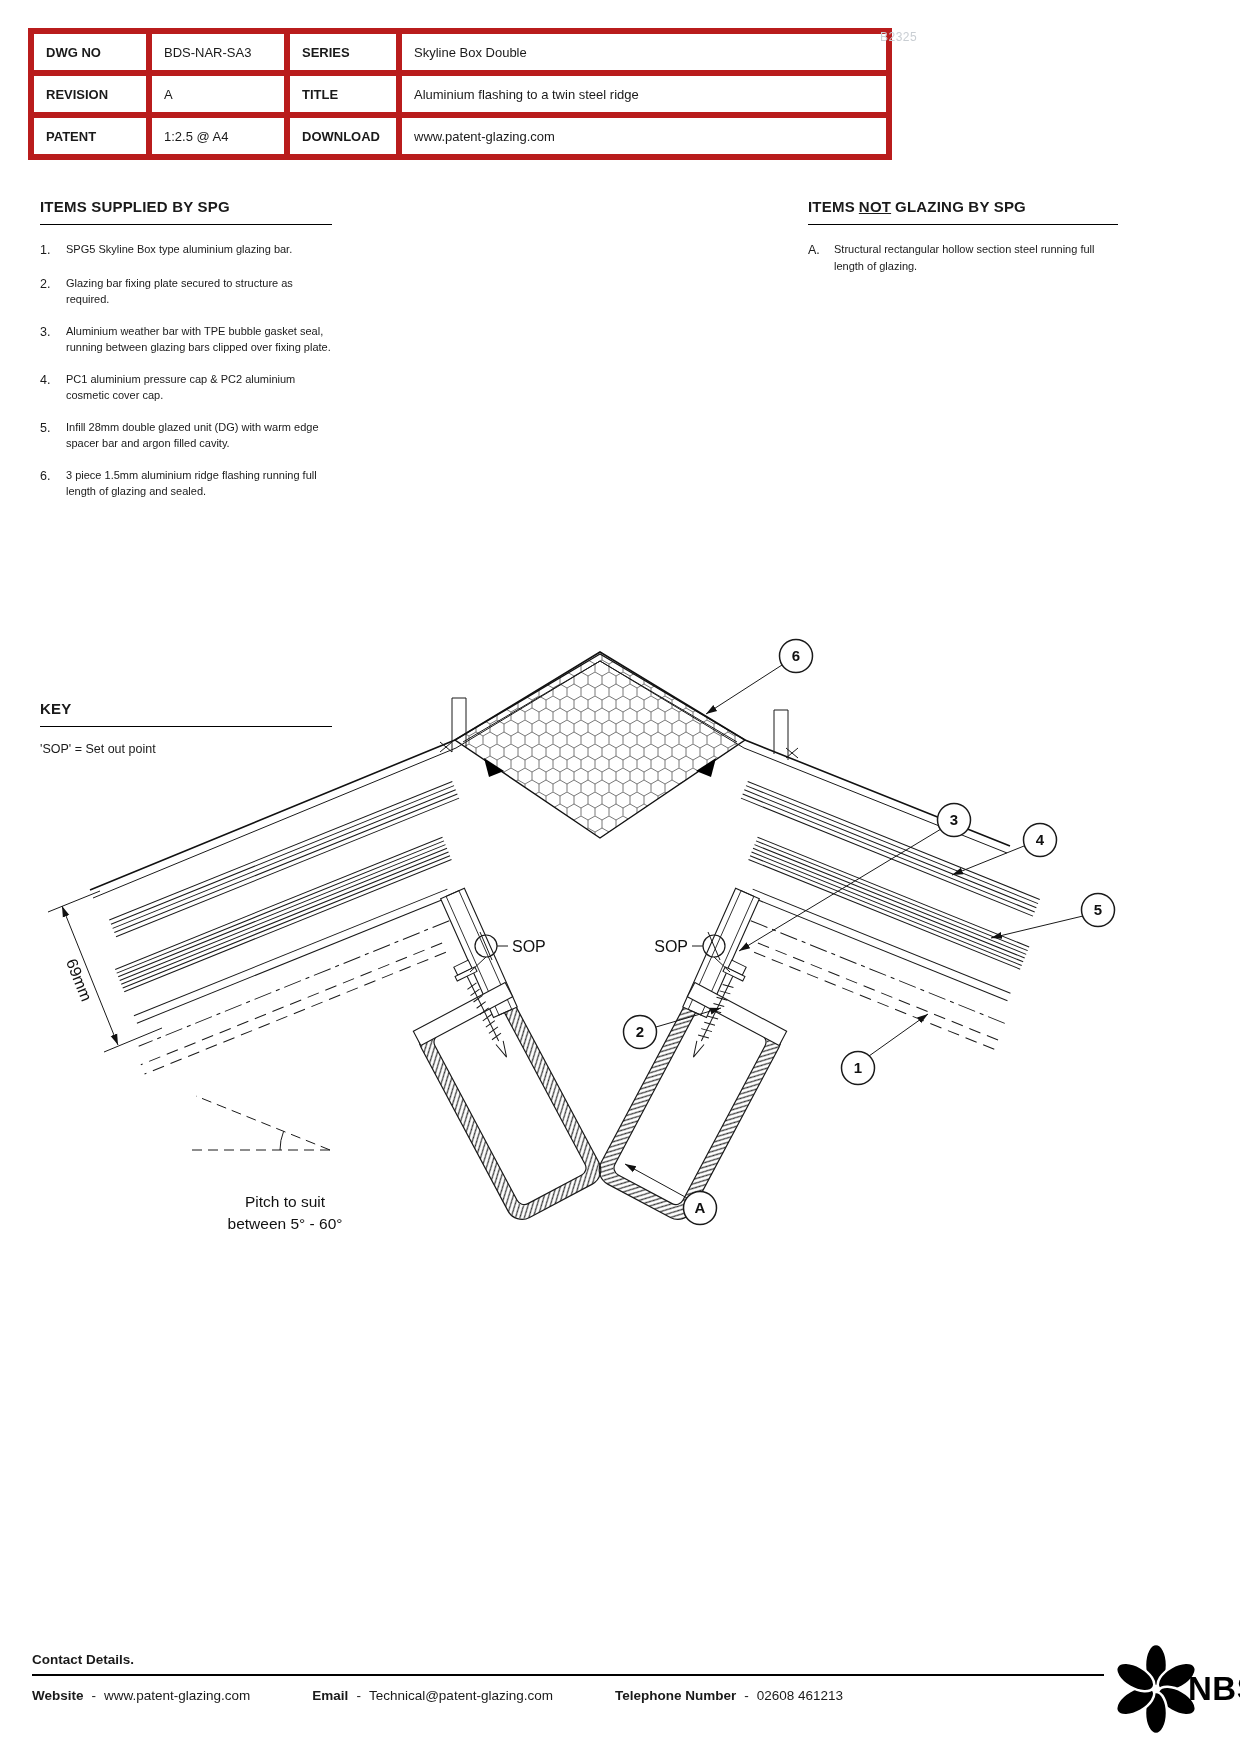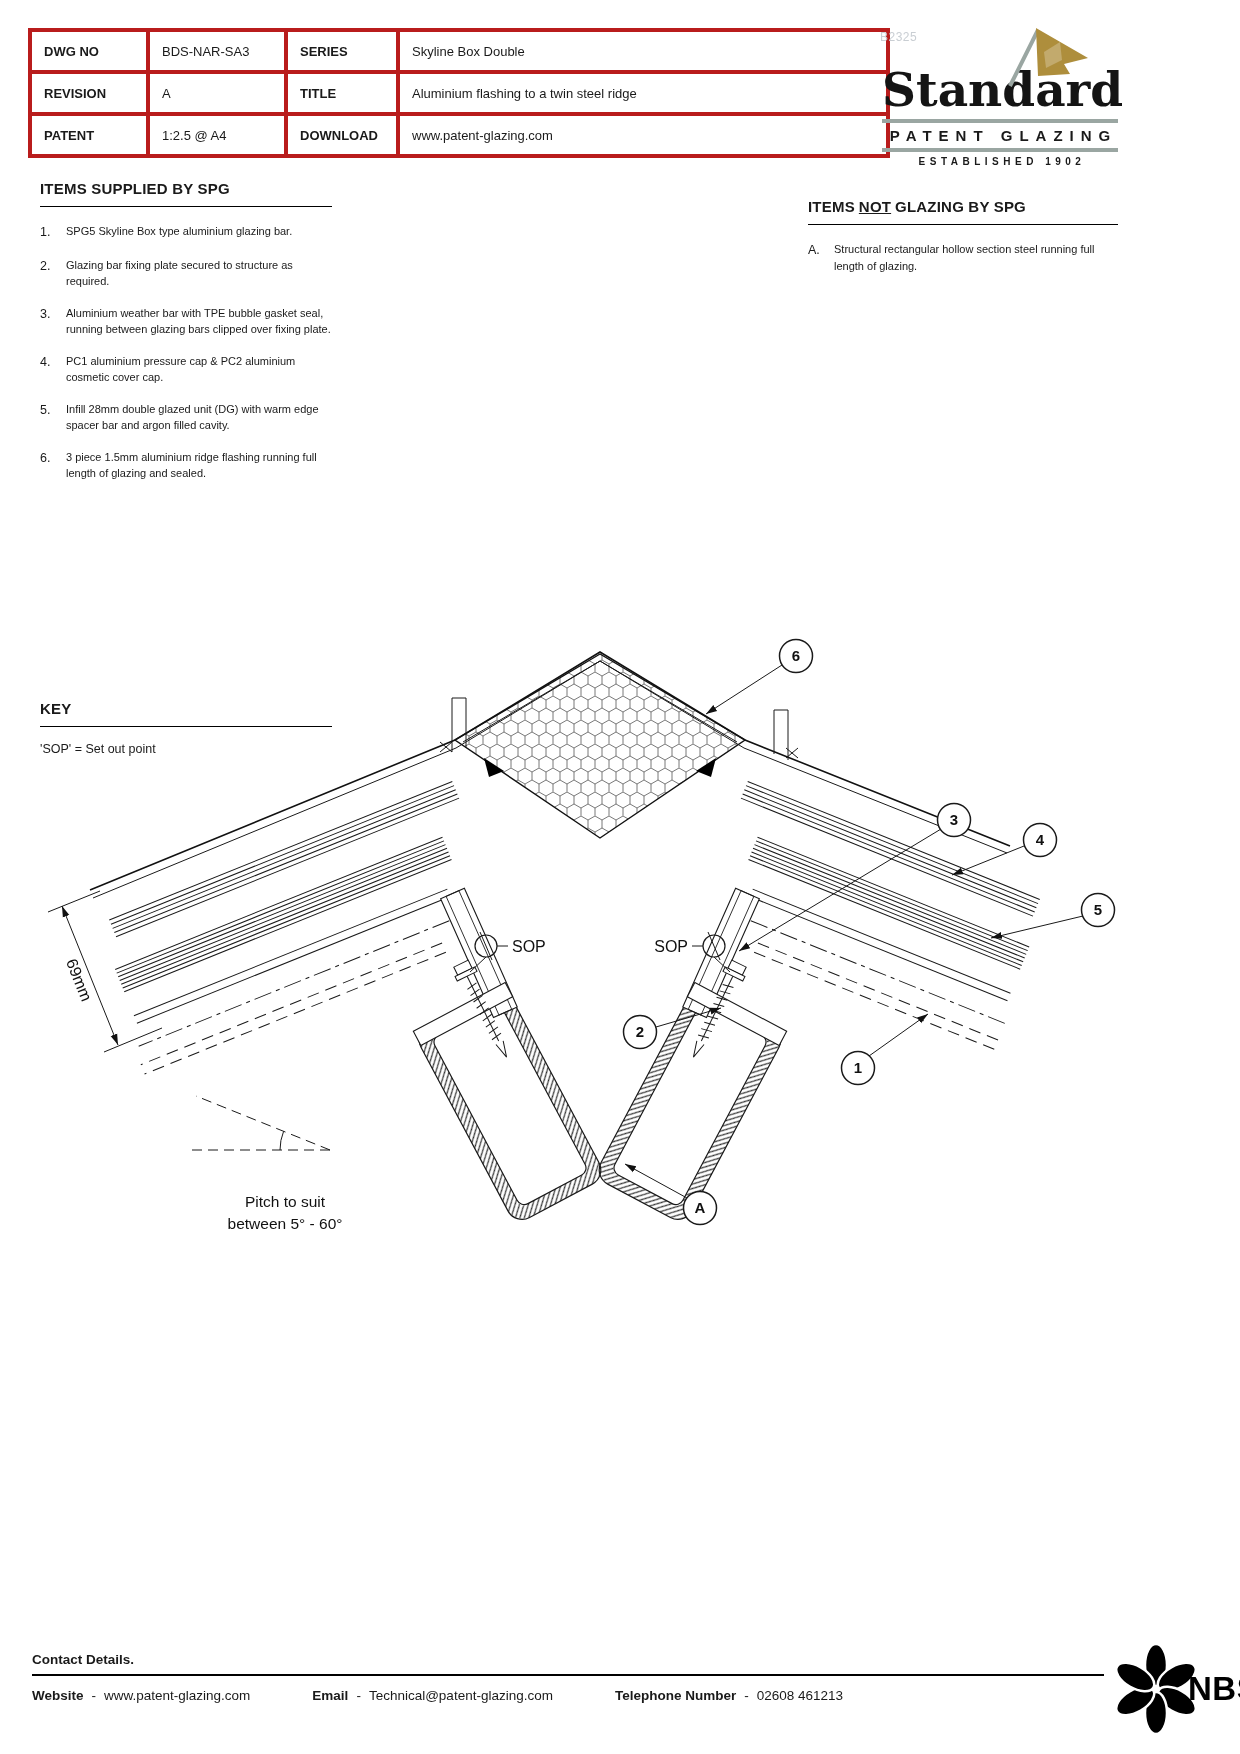--- a/index.html
+++ b/index.html
@@ -2,36 +2,36 @@
 <html><head>
 <meta charset="utf-8">
 <style>
   * { margin:0; padding:0; box-sizing:border-box; }
   html,body { background:#ffffff; }
   body { font-family:"Liberation Sans", sans-serif; color:#1a1a1a; }
   .page { position:relative; width:1240px; height:1754px; background:#fff; overflow:hidden; margin:0 auto; }
 
   
   .tblock { position:absolute; left:28px; top:28px; border-collapse:collapse; table-layout:fixed; width:858px; }
-  .tblock td { border:4px solid #b91c1c; height:42px; padding-left:12px; font-size:13px; vertical-align:middle; }
+  .tblock td { border:6px solid #b91c1c; height:42px; padding-left:12px; font-size:13px; vertical-align:middle; }
   .tblock td.lab { font-weight:bold; }
   .watermark { position:absolute; left:844px; top:30px; font-size:12px; color:#c9ced3; letter-spacing:0.5px;margin-left:36px; }
 
   
   .logo { position:absolute; left:882px; top:26px; width:236px; text-align:center; }
   .logo-flag { position:absolute; left:120px; top:0px; }
   .logo-name { margin-top:40px; font-family:"DejaVu Serif", serif; font-weight:bold; font-size:47px; line-height:1; color:#141414; }
   .logo-rule { height:4px; background:#9aa6a2; margin-top:6px; }
   .logo-rule2 { height:4px; background:#9aa6a2; margin-top:4px; }
   .logo-tag { margin-top:4px; font-size:15px; font-weight:bold; letter-spacing:7px; padding-left:7px; color:#1a1a1a; white-space:nowrap; }
   .logo-est { margin-top:4px; font-size:10px; font-weight:bold; letter-spacing:4.5px; padding-left:4px; color:#1a1a1a; }
 
   
   .sec { position:absolute; width:292px; }
-  .sec-supplied { left:40px; top:180px; }
+  .sec-supplied { left:40px; top:198px; }
   .sec-notsupplied { left:808px; top:198px; width:310px; }
   .sec h2 { font-size:15px; font-weight:bold; letter-spacing:0.2px; }
   .sec .rule { border-top:1.5px solid #000; margin-top:9px; }
   .sec ol { list-style:none; margin-top:16px; }
   .sec li { display:flex; margin-bottom:15px; }
   .sec .num { width:26px; flex:none; font-size:12.5px; line-height:1.5; }
   .sec .itx { flex:1; font-size:11px; line-height:1.5; }
   .u { text-decoration:underline; }
   .hsep { display:inline-block; width:4px; }
 
@@ -87,34 +87,20 @@
     <tr>
       <td class="lab">PATENT</td>
       <td>1:2.5 @ A4</td>
       <td class="lab">DOWNLOAD</td>
       <td>www.patent-glazing.com</td>
     </tr>
   </tbody>
     </table>
   <div class="watermark">B2325</div>
 
-  <div class="logo">
-    <div class="logo-flag">
-      <svg width="90" height="62" viewBox="0 0 90 62">
-        <line x1="8" y1="60" x2="36" y2="4" stroke="#9aa6a2" stroke-width="4"></line>
-        <polygon points="34,2 86,32 62,38 68,48 36,50" fill="#AE8E3C"></polygon>
-        <polygon points="58,16 60,34 44,42 42,26" fill="#ffffff" opacity="0.25"></polygon>
-      </svg>
-    </div>
-    <div class="logo-name">Standard</div>
-    <div class="logo-rule"></div>
-    <div class="logo-tag">PATENT GLAZING</div>
-    <div class="logo-rule2"></div>
-    <div class="logo-est">ESTABLISHED 1902</div>
-  </div>
 
   <div class="sec sec-supplied">
     <h2>ITEMS SUPPLIED BY SPG</h2>
     <div class="rule"></div>
     <ol>
       <li>
           <span class="num">1.</span>
           <span class="itx">SPG5 Skyline Box type aluminium glazing bar.</span>
         </li>
       <li>

